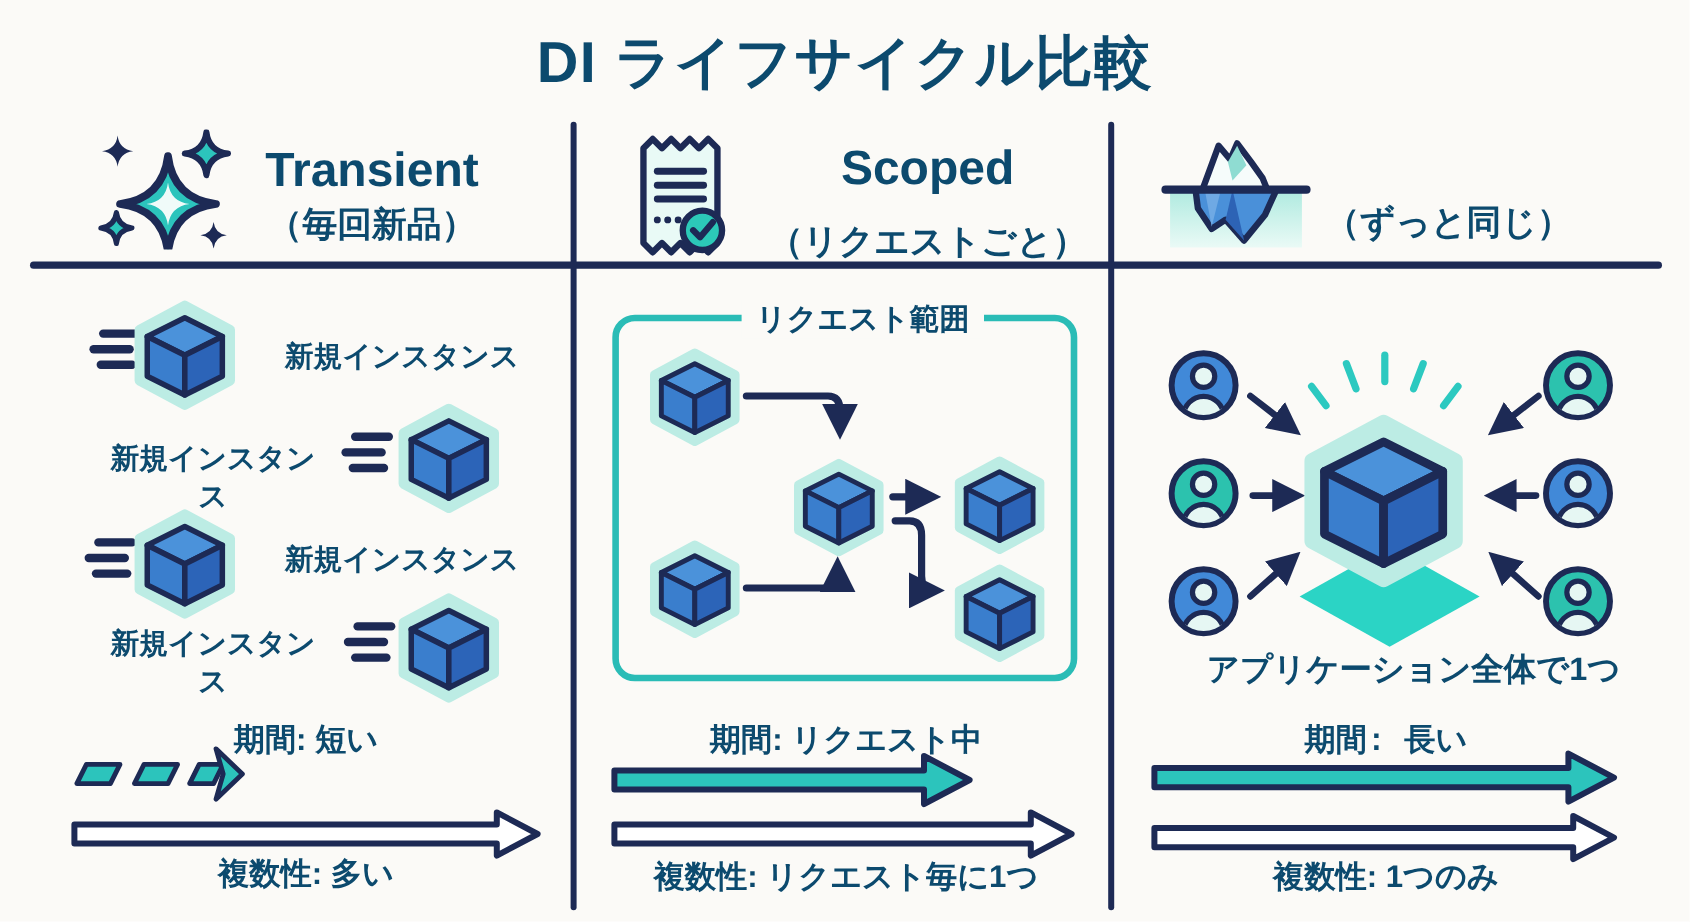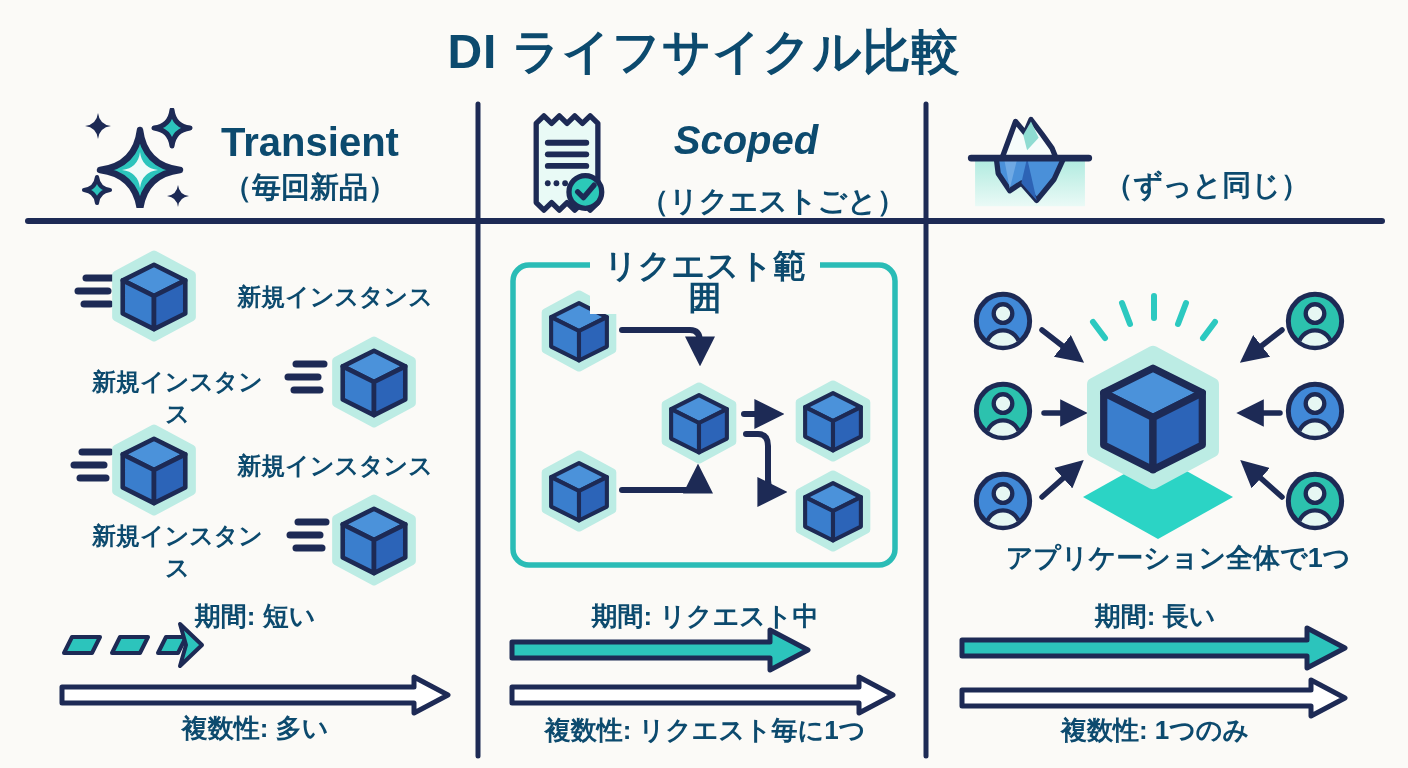--- a/index.html
+++ b/index.html
@@ -9,21 +9,21 @@
     font-family:"Liberation Sans","DejaVu Sans",sans-serif;
     color:#1d2a55;
   }
   .gfx{position:absolute;inset:0;z-index:1;}
   .txt{position:absolute;z-index:2;text-align:center;font-weight:800;color:#0c4a6e;}
   .title{left:0;right:0;top:20px;font-size:48px;letter-spacing:1px;}
   .colname{font-size:40px;text-align:center;}
   .colsub{font-size:29px;}
   .ilabel{font-size:24px;}
   .blabel{font-size:26px;}
-  .legend{display:flex;justify-content:flex-start;font-size:33px;}
+  .legend{display:flex;justify-content:flex-end;font-size:25px;}
   .legend span{background:#fbfaf7;padding:0 12px;line-height:32px;}
   .sharenote{font-size:23px;line-height:32px;}
   .ublue{color:#4189d8;}
   .uteal{color:#2cc2ae;}
 </style>
 </head>
 <body>
 
 <div class="canvas">
 
@@ -174,37 +174,37 @@
       <path d="M512,687 H859 V677 L893,695 L859,713 V703 H512 Z" fill="#ffffff" stroke="#1d2a55" stroke-width="5" stroke-linejoin="round"></path>
       <path d="M962,640 H1307 V628 L1345,648 L1307,668 V656 H962 Z" fill="#2cc4bc" stroke="#1d2a55" stroke-width="5" stroke-linejoin="round"></path>
       <path d="M962,690 H1311 V680 L1345,698 L1311,716 V706 H962 Z" fill="#ffffff" stroke="#1d2a55" stroke-width="5" stroke-linejoin="round"></path>
     </g>
   </svg>
 
   <div class="txt title">DI ライフサイクル比較</div>
 
   <div class="txt colname" style="left:200px;width:220px;top:120px;">Transient</div>
   <div class="txt colsub" style="left:160px;width:300px;top:168px;">（毎回新品）</div>
-  <div class="txt colname" style="left:636px;width:220px;top:118px;font-style:italic;">Scoped</div>
+  <div class="txt colname" style="left:663px;width:220px;top:118px;">Scoped</div>
   <div class="txt colsub" style="left:613px;width:320px;top:166px;margin-top:16px;">（リクエストごと）</div>
   <div class="txt colsub" style="left:1057px;width:300px;top:166px;">（ずっと同じ）</div>
 
   <div class="txt ilabel" style="left:235px;width:200px;top:281px;">新規インスタンス</div>
   <div class="txt ilabel" style="left:80px;width:195px;top:366px;">新規インスタンス</div>
   <div class="txt ilabel" style="left:235px;width:200px;top:450px;">新規インスタンス</div>
   <div class="txt ilabel" style="left:80px;width:195px;top:520px;">新規インスタンス</div>
 
   <div class="txt legend" style="left:590px;width:230px;top:250px;">
     <span>リクエスト範囲</span>
   </div>
   <div class="txt sharenote" style="left:690px;width:205px;top:296px;">
   </div>
 
   <div class="txt blabel" style="left:983px;width:390px;top:540px;font-size:27px;">アプリケーション全体で1つ</div>
 
   <div class="txt blabel" style="left:105px;width:300px;top:599px;">期間: 短い</div>
   <div class="txt blabel" style="left:105px;width:300px;top:711px;">複数性: 多い</div>
   <div class="txt blabel" style="left:555px;width:300px;top:599px;">期間: リクエスト中</div>
   <div class="txt blabel" style="left:530px;width:350px;top:713px;">複数性: リクエスト毎に1つ</div>
-  <div class="txt blabel" style="left:1005px;width:300px;top:599px;">期間: 長い</div>
+  <div class="txt blabel" style="left:1005px;width:300px;top:599px;font-family:Liberation Mono, monospace;">期間: 長い</div>
   <div class="txt blabel" style="left:1000px;width:310px;top:713px;">複数性: 1つのみ</div>
 
 </div>
 
 </body></html>

